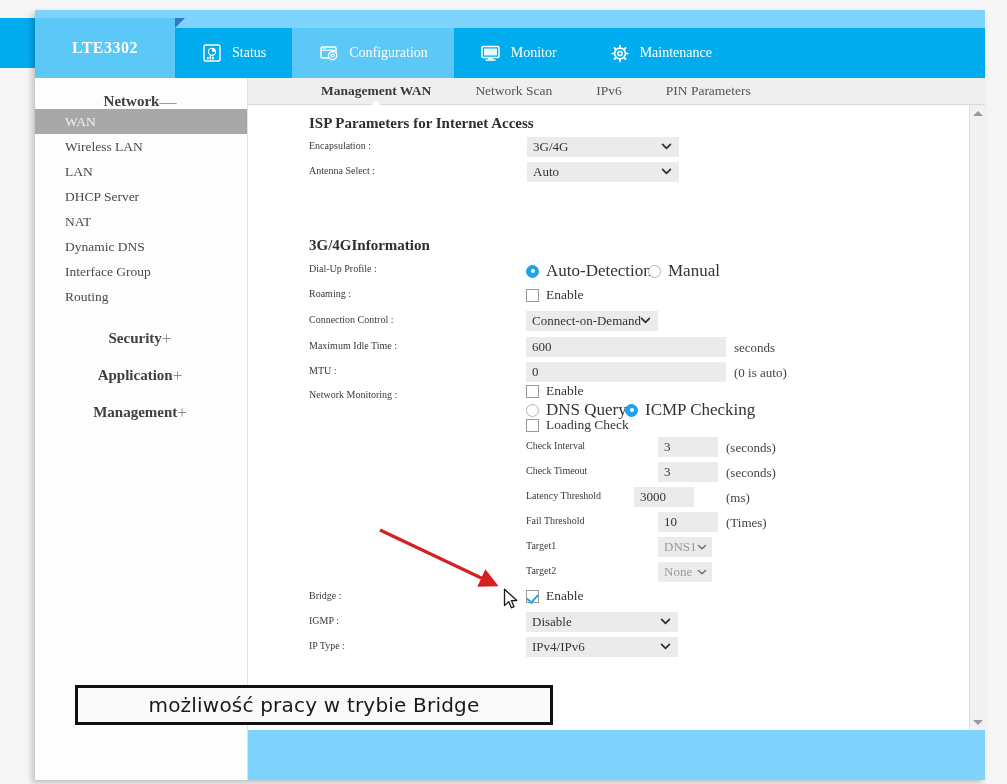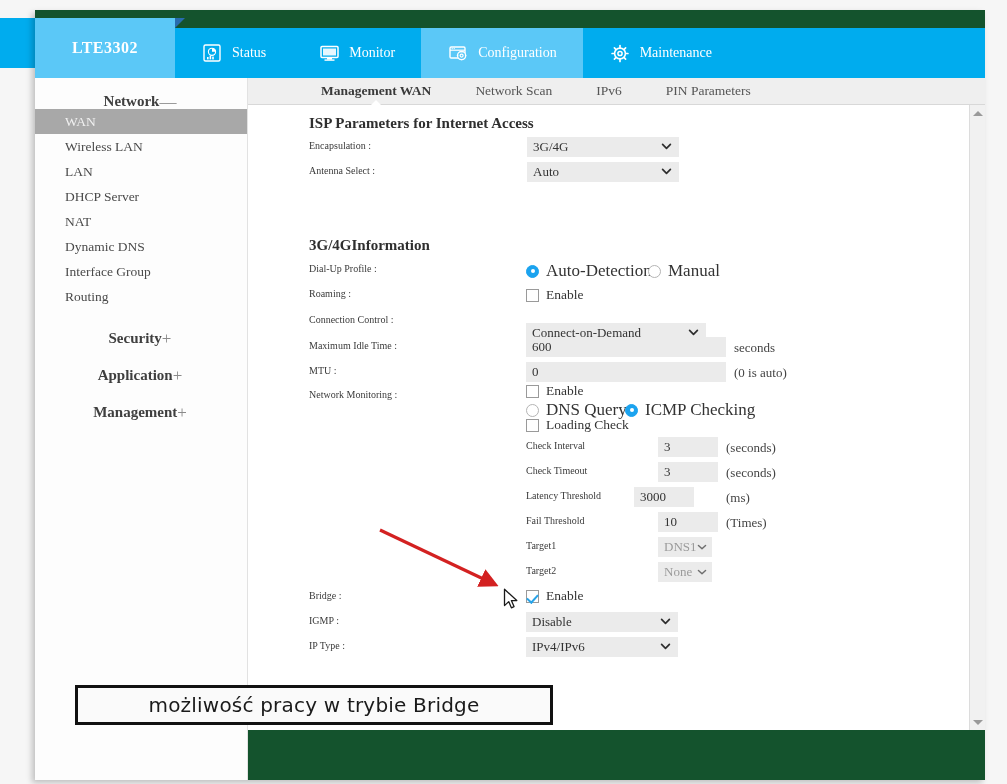--- a/index.html
+++ b/index.html
@@ -15,21 +15,21 @@
   #screen { position: relative; width: 1007px; height: 784px; background: #f6f6f6; }
 
   .edge-blue {
     position: absolute; left: 0; top: 18px; width: 36px; height: 50px;
     background: #00ACEE;
   }
 
   #card {
     position: absolute; left: 35px; top: 10px;
     width: 950px; height: 770px;
-    background: #14532d;
+    background: #7dd3fc;
     box-shadow: -3px 3px 6px rgba(0,0,0,.22);
   }
 
   
   #topbar {
     position: absolute; left: 0; top: 18px; width: 950px; height: 50px;
     background: #00ACEE;
   }
   #logo-tab {
     position: absolute; left: 0; top: -10px; width: 140px; height: 60px;
@@ -215,32 +215,20 @@
             <svg width="20" height="20" viewBox="0 0 20 20">
               <rect x="2" y="2" width="16" height="16" rx="1.5" fill="none" stroke="#ffffff" stroke-width="1.4"></rect>
               <path d="M10 5.2 A3.6 3.6 0 0 1 13.6 8.8 L10 8.8 Z" fill="#ffffff"></path>
               <circle cx="10" cy="8.8" r="3.6" fill="none" stroke="#ffffff" stroke-width="1.1"></circle>
               <rect x="5" y="14" width="1.6" height="2.4" fill="#ffffff"></rect>
               <rect x="7.6" y="12.6" width="1.6" height="3.8" fill="#ffffff"></rect>
               <rect x="10.2" y="13.6" width="1.6" height="2.8" fill="#ffffff"></rect>
             </svg>
           </span>
           <span>Status</span>
-        </div>
-
-        <div class="navtab">
-          <span class="ico">
-            <svg width="21" height="20" viewBox="0 0 21 20">
-              <rect x="2" y="3.5" width="17" height="11" rx="1" fill="none" stroke="#ffffff" stroke-width="1.5"></rect>
-              <rect x="4" y="5.5" width="13" height="7" fill="#ffffff" opacity=".9"></rect>
-              <rect x="8" y="15" width="5" height="1.6" fill="#ffffff"></rect>
-              <rect x="5.5" y="16.4" width="10" height="1.4" fill="#ffffff"></rect>
-            </svg>
-          </span>
-          <span>Monitor</span>
         </div>
 
         <div class="navtab active">
           <span class="ico">
             <svg width="21" height="20" viewBox="0 0 21 20">
               <rect x="2" y="4" width="15" height="11" rx="1.2" fill="none" stroke="#ffffff" stroke-width="1.4"></rect>
               <line x1="2" y1="7.2" x2="17" y2="7.2" stroke="#ffffff" stroke-width="1.2"></line>
               <circle cx="4.2" cy="5.6" r="0.7" fill="#ffffff"></circle>
               <circle cx="6.2" cy="5.6" r="0.7" fill="#ffffff"></circle>
               <circle cx="13.6" cy="12.6" r="4.1" fill="#5BC8F7" stroke="#ffffff" stroke-width="1.3"></circle>
@@ -251,20 +239,32 @@
                 <line x1="8.9" y1="12.6" x2="10.3" y2="12.6"></line>
                 <line x1="16.9" y1="12.6" x2="18.3" y2="12.6"></line>
               </g>
             </svg>
           </span>
           <span>Configuration</span>
         </div>
 
         <div class="navtab">
           <span class="ico">
+            <svg width="21" height="20" viewBox="0 0 21 20">
+              <rect x="2" y="3.5" width="17" height="11" rx="1" fill="none" stroke="#ffffff" stroke-width="1.5"></rect>
+              <rect x="4" y="5.5" width="13" height="7" fill="#ffffff" opacity=".9"></rect>
+              <rect x="8" y="15" width="5" height="1.6" fill="#ffffff"></rect>
+              <rect x="5.5" y="16.4" width="10" height="1.4" fill="#ffffff"></rect>
+            </svg>
+          </span>
+          <span>Monitor</span>
+        </div>
+
+        <div class="navtab">
+          <span class="ico">
             <svg width="22" height="21" viewBox="0 0 22 21">
               <circle cx="11" cy="10.5" r="5.4" fill="none" stroke="#ffffff" stroke-width="1.6"></circle>
               <circle cx="11" cy="10.5" r="2.1" fill="none" stroke="#ffffff" stroke-width="1.5"></circle>
               <g stroke="#ffffff" stroke-width="1.7" stroke-linecap="round">
                 <line x1="11" y1="2.6" x2="11" y2="4.6"></line>
                 <line x1="11" y1="16.4" x2="11" y2="18.4"></line>
                 <line x1="3.1" y1="10.5" x2="5.1" y2="10.5"></line>
                 <line x1="16.9" y1="10.5" x2="18.9" y2="10.5"></line>
                 <line x1="5.4" y1="4.9" x2="6.8" y2="6.3"></line>
                 <line x1="15.2" y1="14.7" x2="16.6" y2="16.1"></line>
@@ -381,21 +381,21 @@
           <span class="rtext">Manual</span>
         </div>
 
         <div class="flabel" style="left:61px; top:183px;">Roaming :</div>
         <div class="chk" style="left:278px; top:182px;">
           <span class="chkbox"></span>
           <span class="ctext">Enable</span>
         </div>
 
         <div class="flabel" style="left:61px; top:209px;">Connection Control :</div>
-        <div class="fselect" style="left:278px; top:206px; width:180px;margin-top:12px;">
+        <div class="fselect" style="left:278px; top:206px; width:132px;">
           <span>Connect-on-Demand</span>
           <span class="caret">
             <svg width="11" height="11" viewBox="0 0 11 11">
                 <path d="M1.6 3.4 L5.5 7.3 L9.4 3.4" fill="none" stroke="#2e2e2e" stroke-width="1.7" stroke-linecap="round" stroke-linejoin="round"></path>
               </svg>
           </span>
         </div>
 
         <div class="flabel" style="left:61px; top:235px;">Maximum Idle Time :</div>
         <div class="finput" style="left:278px; top:232px; width:200px;">600</div>

